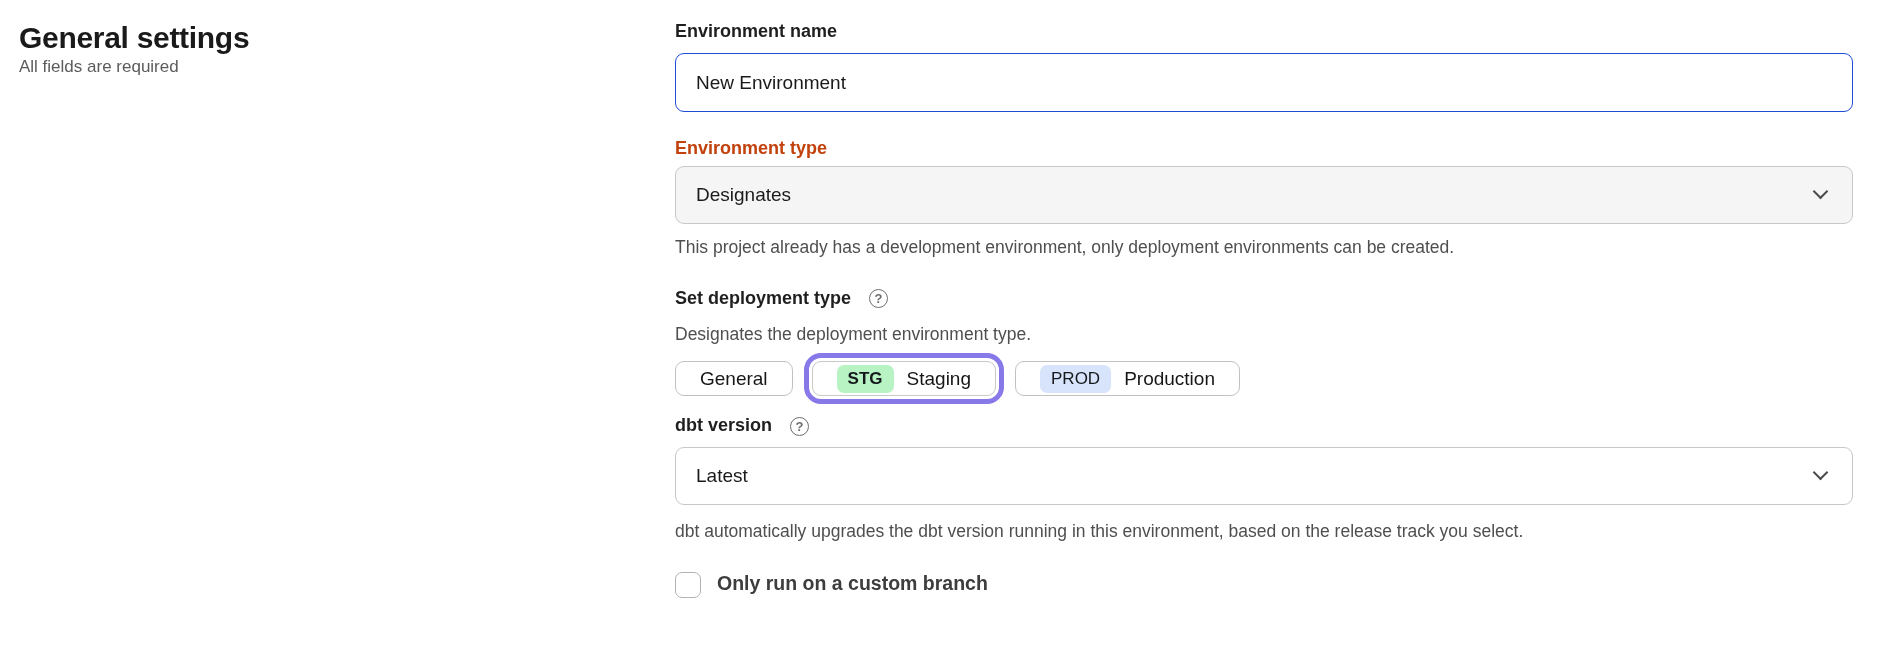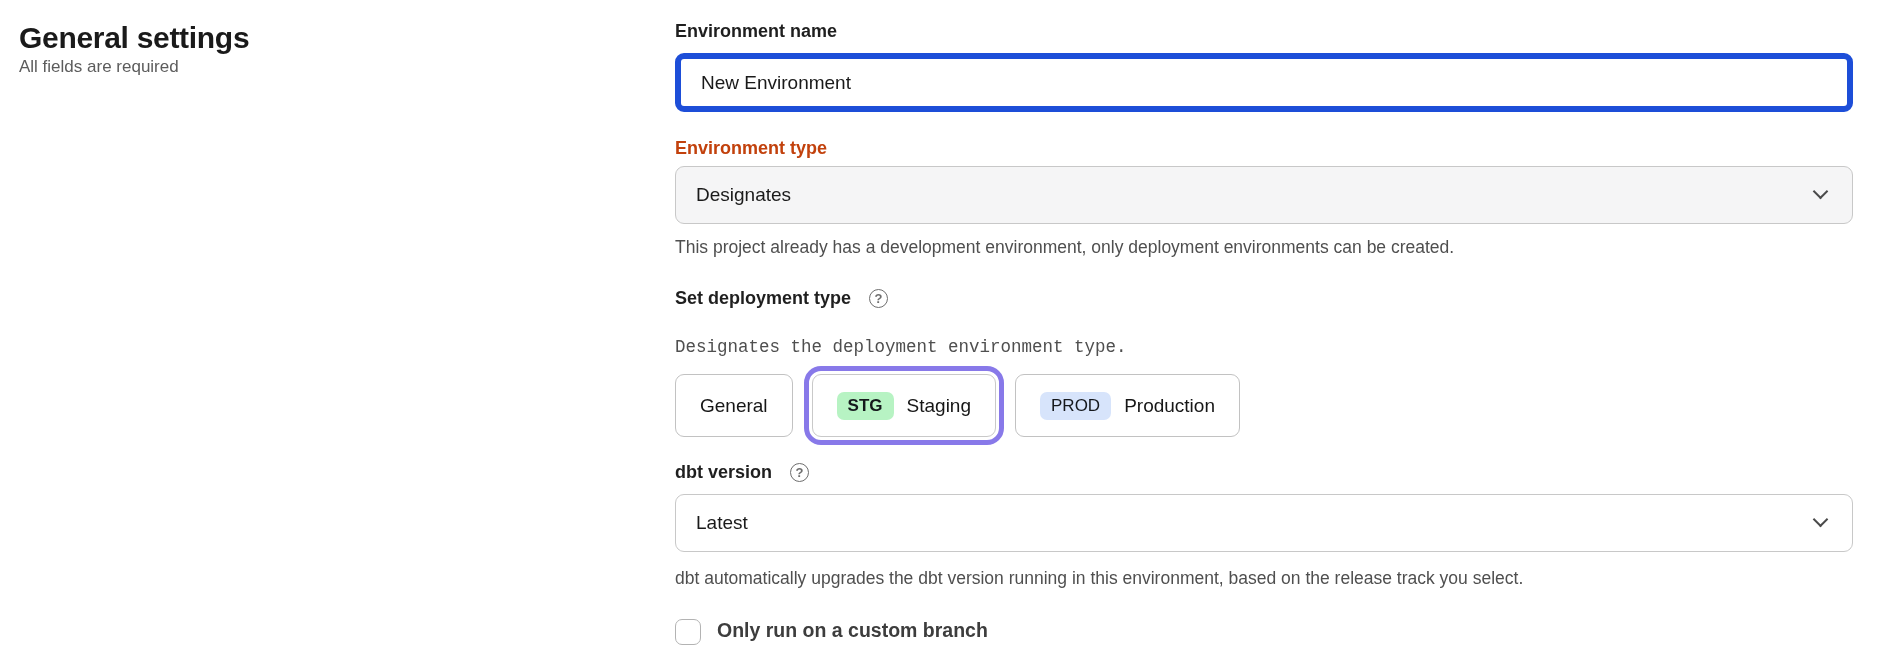--- a/index.html
+++ b/index.html
@@ -10,21 +10,21 @@
   .page-title { font-size:30px; font-weight:700; color:#1a1a1a; letter-spacing:-0.3px; line-height:36px; }
   .page-subtitle { margin-top:1px; font-size:17px; color:#5c5c5c; line-height:20px; }
 
   .form-col { position:absolute; left:675px; top:20px; width:1178px; }
 
   .field-label { font-size:18px; font-weight:600; color:#1f1f1f; line-height:22px; }
   .field-label.disabled { color:#c2410c; }
 
   .text-input {
     margin-top:11px; width:100%; height:59px;
-    border:6px solid #1d4ed8; border-radius:9px;
+    border:1px solid #1d4ed8; border-radius:9px;
     padding:0 20px; font-size:19px; color:#1a1a1a; background:#fff;
     font-family:inherit; outline:none; display:block;
   }
 
   .select-box {
     margin-top:7px; width:100%; height:58px;
     border:1px solid #c8c8c8; border-radius:9px;
     background:#fff; position:relative; cursor:pointer;
     display:flex; align-items:center; padding:0 20px;
     font-size:19px; color:#1a1a1a;
@@ -38,25 +38,25 @@
   }
 
   .helper-text { margin-top:13px; font-size:17.5px; color:#4f4f4f; line-height:20px; }
 
   .section-label { margin-top:30px; display:flex; align-items:center; gap:18px; }
   .help-icon {
     width:19px; height:19px; border:1.5px solid #6e6e6e; border-radius:50%;
     display:inline-flex; align-items:center; justify-content:center;
     font-size:13px; font-weight:600; color:#6e6e6e; line-height:1;
   }
-  .section-desc { margin-top:28px; font-size:17.5px; color:#4f4f4f; line-height:20px;font-family:Liberation Mono, monospace; }
+  .section-desc { margin-top:15px; font-size:17.5px; color:#4f4f4f; line-height:20px; }
 
   .btn-row { margin-top:17px; display:flex; align-items:center; gap:19px; }
   .type-btn {
-    height:63px; background:#fff; border:1px solid #c2c2c2; border-radius:9px;
+    height:35px; background:#fff; border:1px solid #c2c2c2; border-radius:9px;
     display:inline-flex; align-items:center; gap:13px; padding:0 24px;
     font-size:19px; font-weight:500; color:#161616; cursor:pointer;
     font-family:inherit;
   }
   .type-btn.selected {
     outline:5px solid var(--ring,#8879e9); outline-offset:3px;
     border-color:#c9c9c9;
   }
   .env-badge {
     border-radius:7px; padding:4px 11px; font-size:17px; font-weight:500; color:#15181c;
@@ -104,21 +104,21 @@
     <button class="type-btn selected">
       <span class="env-badge stg">STG</span>
       <span>Staging</span>
     </button>
     <button class="type-btn">
       <span class="env-badge prod">PROD</span>
       <span>Production</span>
     </button>
   </div>
 
-  <div class="section-label spacer-lg-top" style="margin-top:24px;">
+  <div class="section-label spacer-lg-top" style="margin-top:18px;align-items:flex-end;">
     <span class="field-label">dbt version</span>
     <span class="help-icon">?</span>
   </div>
   <div class="select-box" style="margin-top:11px;">
     <span>Latest</span>
     <span class="chevron"></span>
   </div>
   <div class="helper-text" style="margin-top:16px;">dbt automatically upgrades the dbt version running in this environment, based on the release track you select.</div>
 
   <div class="checkbox-row">

